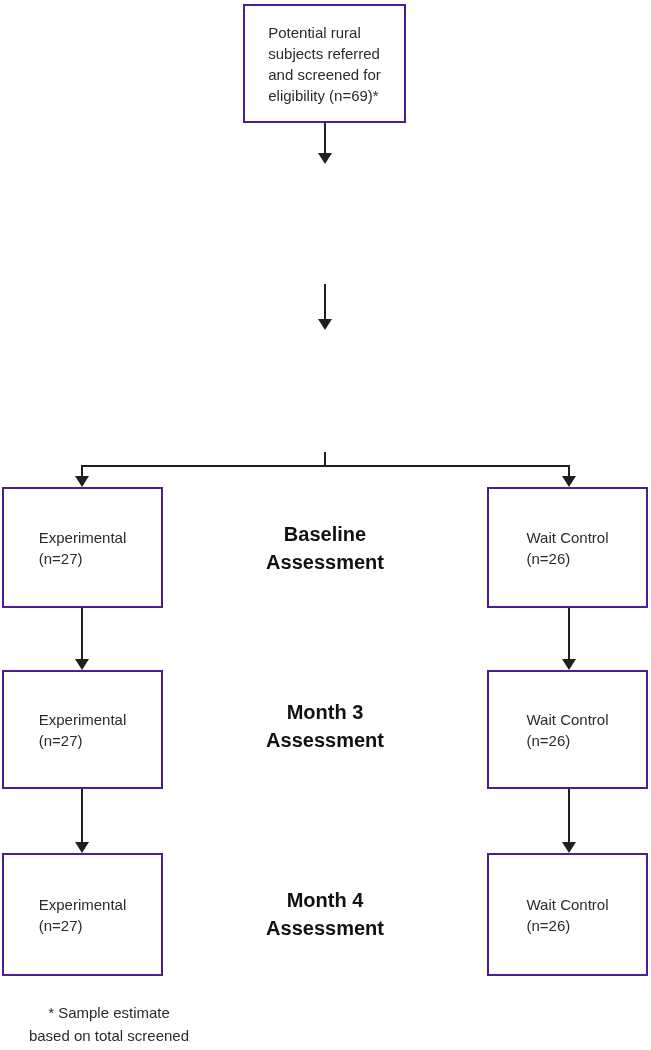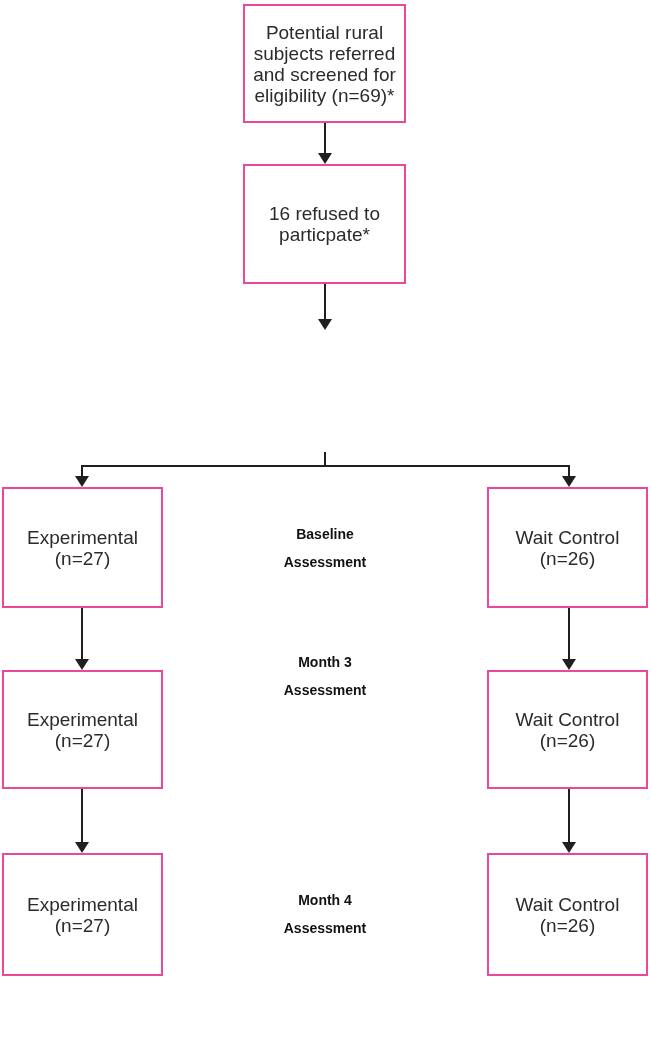--- a/index.html
+++ b/index.html
@@ -8,36 +8,36 @@
     position: relative;
     width: 651px;
     height: 1050px;
     background: #ffffff;
     font-family: "Liberation Sans", sans-serif;
     color: #222222;
     overflow: hidden;
   }
   .node {
     position: absolute;
-    border: 2px solid #ec4899;
+    border: 2px solid #4c1d95;
     background: #ffffff;
     display: flex;
     align-items: center;
     justify-content: center;
-    text-align: center;
-    font-size: 19px;
+    text-align: left;
+    font-size: 15px;
     line-height: 21px;
     white-space: pre-line;
     color: #2b2b2b;
   }
   .assess-label {
     position: absolute;
     width: 300px;
     text-align: center;
-    font-size: 14px;
+    font-size: 20px;
     line-height: 28px;
     font-weight: bold;
     white-space: pre-line;
     color: #111111;
   }
   .vline, .hline {
     position: absolute;
     background: #1f1f1f;
   }
   .vline { width: 2px; }
@@ -67,38 +67,36 @@
   .box-refused   { left: 243px; top: 164px; width: 163px; height: 120px; }
   .box-enrolled  { left: 243px; top: 330px; width: 163px; height: 122px; }
   .box-r1-left   { left: 2px;   top: 487px; width: 161px; height: 121px; }
   .box-r1-right  { left: 487px; top: 487px; width: 161px; height: 121px; }
   .box-r2-left   { left: 2px;   top: 670px; width: 161px; height: 119px; }
   .box-r2-right  { left: 487px; top: 670px; width: 161px; height: 119px; }
   .box-r3-left   { left: 2px;   top: 853px; width: 161px; height: 123px; }
   .box-r3-right  { left: 487px; top: 853px; width: 161px; height: 123px; }
 
   .label-r1 { left: 175px; top: 520px; }
-  .label-r2 { left: 175px; top: 648px; text-align: center; }
+  .label-r2 { left: 175px; top: 698px; text-align: center; }
   .label-r3 { left: 175px; top: 886px; }
 </style>
 </head>
 <body>
 
 <div class="canvas">
 
   <div class="node box-screened">Potential rural
 subjects referred
 and screened for
 eligibility (n=69)*</div>
 
   <div class="vline" style="left:324px; top:123px; height:30px;"></div>
   <div class="arrowhead" style="left:318px; top:153px;"></div>
 
-  <div class="node box-refused">16 refused to
-particpate*</div>
 
   <div class="vline" style="left:324px; top:284px; height:35px;"></div>
   <div class="arrowhead" style="left:318px; top:319px;"></div>
 
 
   <div class="vline" style="left:324px; top:452px; height:15px;"></div>
   <div class="hline" style="left:81px; top:465px; width:489px;"></div>
   <div class="vline" style="left:81px; top:465px; height:11px;"></div>
   <div class="arrowhead" style="left:75px; top:476px;"></div>
   <div class="vline" style="left:568px; top:465px; height:11px;"></div>
@@ -128,14 +126,16 @@
   <div class="vline" style="left:568px; top:789px; height:53px;"></div>
   <div class="arrowhead" style="left:562px; top:842px;"></div>
 
   <div class="node box-r3-left">Experimental
 (n=27)</div>
   <div class="assess-label label-r3">Month 4
 Assessment</div>
   <div class="node box-r3-right">Wait Control
 (n=26)</div>
 
+  <div class="footnote">* Sample estimate
+based on total screened</div>
 
 </div>
 
 </body></html>

